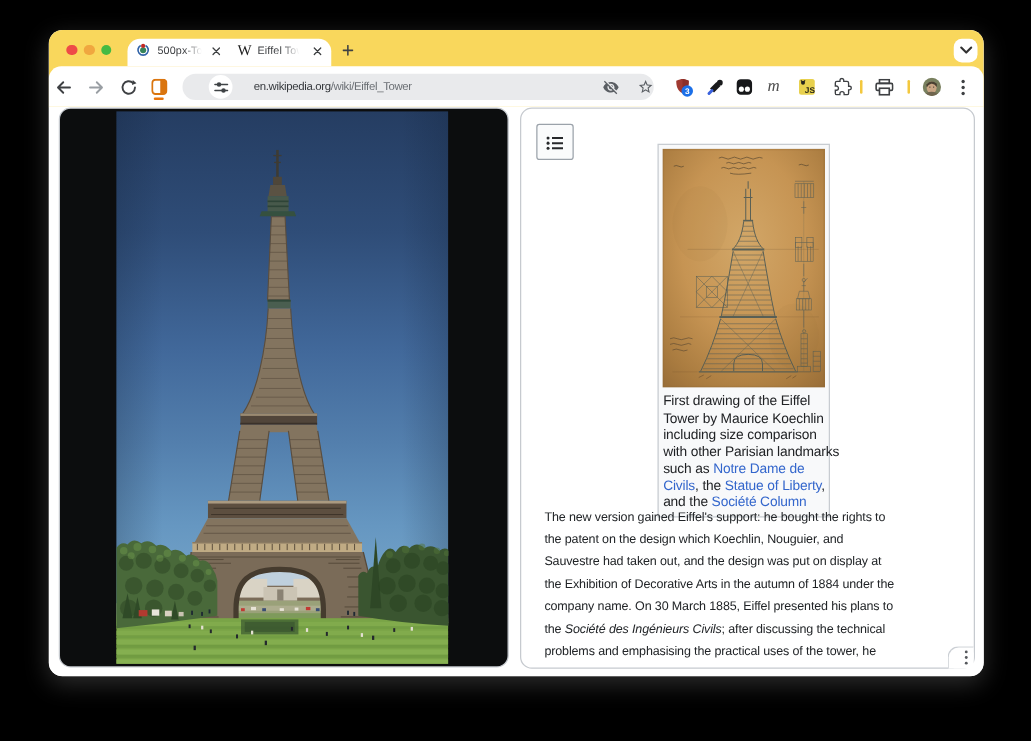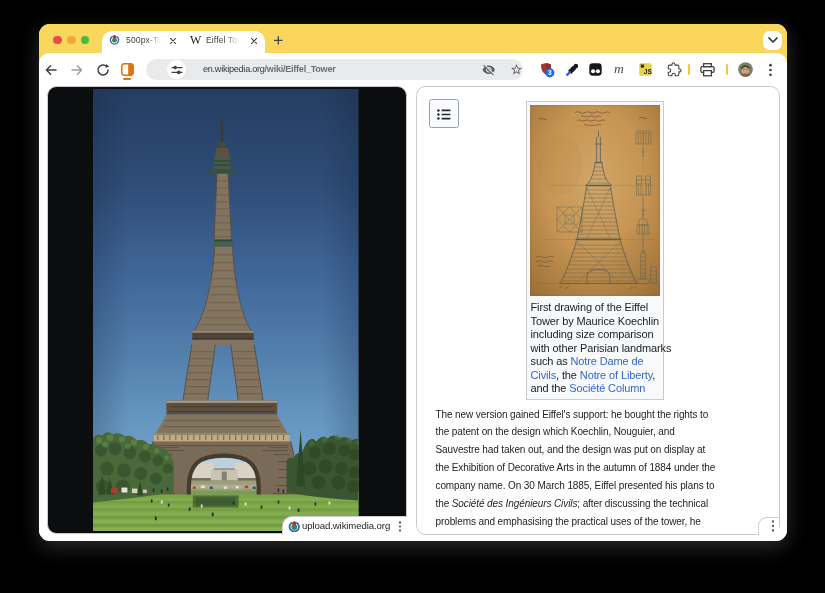--- a/index.html
+++ b/index.html
@@ -26,37 +26,37 @@
   #plusbtn { position:absolute; left:235.2px; top:12.2px; width:8.6px; height:8.6px; }
   #chevbtn { position:absolute; left:724px; top:7px; width:19px; height:19px;
     background:#fff; border-radius:6.5px; }
   
   #pill { position:absolute; left:107px; top:34.5px; width:377px; height:21.5px;
     border-radius:11px; background:#E9EAEC; }
   #sitechip { position:absolute; left:21px; top:1.2px; width:19px; height:19px;
     border-radius:50%; background:#fff; }
   #urltxt { position:absolute; left:57px; top:0; height:21.5px; line-height:21.5px;
     font-size:9.1px; letter-spacing:-0.26px; color:#35383c; white-space:nowrap; }
-  #urltxt .path { color:#6b6f74;font-weight:bold; }
+  #urltxt .path { color:#6b6f74; }
   .toolico { position:absolute; }
   .ysep { position:absolute; top:39.5px; width:2px; height:11.5px; border-radius:1px; background:#F3C83E; }
   
   #lpane { position:absolute; left:8px; top:61.5px; width:359.5px; height:448.5px;
     border:1.5px solid #C6CACF; border-radius:9.5px; background:#0C0D0E; overflow:hidden; }
   #photo { position:absolute; left:45px; top:2px; width:265.5px; height:442.5px; }
   #chip { position:absolute; left:242.5px; top:491.5px; width:125.5px; height:19px;
     background:#fff; border-top:1.2px solid #CCD0D5; border-left:1.2px solid #CCD0D5;
     border-top-left-radius:10px; }
   #chip .txt { position:absolute; left:19.5px; top:0; height:19px; line-height:18px;
     font-size:9.6px; letter-spacing:-0.1px; color:#202326; }
   #rpane { position:absolute; left:376.5px; top:61.5px; width:364px; height:449.5px;
     border:1.5px solid #C6CACF; border-radius:9.5px; background:#fff; }
   #tocbtn { position:absolute; left:12px; top:12.5px; width:30px; height:29px;
     background:#FAFBFC; border:1px solid #9BA2AA; border-radius:2.5px; }
-  #figure { position:absolute; left:109px; top:14px; width:138.5px; height:299px;
+  #figure { position:absolute; left:109px; top:28px; width:138.5px; height:299px;
     background:#F8F9FA; border:1px solid #C8CCD1; }
   #caption { position:absolute; left:4px; top:199.5px; width:131px; font-size:11px;
     line-height:13.55px; letter-spacing:-0.12px; color:#202225; white-space:nowrap; }
   #caption a { color:#3366CC; text-decoration:none; }
   #para { position:absolute; left:19px; top:319px; width:345px; font-size:10px;
     line-height:17.93px; letter-spacing:-0.1px; color:#212427; }
   #notch { position:absolute; left:341.5px; top:430px; width:21px; height:18px;
     background:#fff; border-top:1.2px solid #CCD0D5; border-left:1.2px solid #CCD0D5;
     border-top-left-radius:9px; }
 </style>
@@ -468,33 +468,20 @@
       </g>
       <g fill="#1F2a33">
         <rect x="60" y="400" width="1.5" height="3.4"></rect>
               <rect x="68" y="401" width="1.5" height="3.2"></rect>
         <rect x="74" y="399" width="1.5" height="3.2"></rect>
               <rect x="185" y="400" width="1.5" height="3.4"></rect>
         <rect x="190" y="401" width="1.5" height="3.2"></rect>
       </g>
     </svg>
     </div>
-  </div>
-  <div id="chip">
-    <svg class="abs" style="left:5px; top:3px;" width="12.5" height="12.5" viewBox="0 0 24 24">
-      <circle cx="12" cy="13.4" r="5.6" fill="#35845B"></circle>
-      <circle cx="12" cy="6.2" r="3.9" fill="#C22A25"></circle>
-      <path d="M15.89,4.86 A9.0,9.0 0 1 1 8.11,4.86" fill="none" stroke="#3163A8" stroke-width="3.4"></path>
-    </svg>
-    <div class="txt">upload.wikimedia.org</div>
-    <svg class="abs" style="left:115px; top:4.5px;" width="4" height="11" viewBox="0 0 4 11">
-      <circle cx="2" cy="1.4" r="1.1" fill="#4A4D50"></circle>
-      <circle cx="2" cy="5.5" r="1.1" fill="#4A4D50"></circle>
-      <circle cx="2" cy="9.6" r="1.1" fill="#4A4D50"></circle>
-    </svg>
   </div>
 
   <div id="rpane">
     <div id="tocbtn">
       <svg class="abs" style="left:7.5px; top:8.5px;" width="14" height="11" viewBox="0 0 14 11">
         <circle cx="1.4" cy="1.4" r="1.25" fill="#27292C"></circle>
         <circle cx="1.4" cy="5.5" r="1.25" fill="#27292C"></circle>
         <circle cx="1.4" cy="9.6" r="1.25" fill="#27292C"></circle>
         <path d="M4.6,1.4 H13.4 M4.6,5.5 H13.4 M4.6,9.6 H13.4" stroke="#27292C" stroke-width="1.6"></path>
       </svg>
@@ -634,21 +621,21 @@
                 <line x1="120.5" y1="170" x2="126.5" y2="170"></line>
           <line x1="120.5" y1="174" x2="126.5" y2="174"></line>
         </g>
         <g stroke="#41382A" fill="none" stroke-width="0.45" opacity="0.85">
           <path d="M6,152 q3,-1.5 6,0 t6,0 t6,0"></path>
           <path d="M6,156.5 q3,-1.5 6,0 t6,0 t5,0"></path>
           <path d="M8,161 q3,-1.5 6,0 t6,0"></path>
         </g>
       </svg>
       </div>
-      <div id="caption">First drawing of the Eiffel<br>Tower by Maurice Koechlin<br>including size comparison<br>with other Parisian landmarks<br>such as <a>Notre Dame de</a><br><a>Civils</a>, the <a>Notre of Liberty</a>,<br>and the <a>Société Column</a></div>
+      <div id="caption">First drawing of the Eiffel<br>Tower by Maurice Koechlin<br>including size comparison<br>with other Parisian landmarks<br>such as <a>Notre Dame de</a><br><a>Civils</a>, the <a>Statue of Liberty</a>,<br>and the <a>Société Column</a></div>
     </div>
     <div id="para">The new version gained Eiffel's support: he bought the rights to<br>the patent on the design which Koechlin, Nouguier, and<br>Sauvestre had taken out, and the design was put on display at<br>the Exhibition of Decorative Arts in the autumn of 1884 under the<br>company name. On 30 March 1885, Eiffel presented his plans to<br>the <i>Société des Ingénieurs Civils</i>; after discussing the technical<br>problems and emphasising the practical uses of the tower, he</div>
     <div id="notch">
       <svg class="abs" style="left:12px; top:2.5px;" width="4" height="12" viewBox="0 0 4 12">
         <circle cx="2" cy="1.5" r="1.15" fill="#55585C"></circle>
         <circle cx="2" cy="6" r="1.15" fill="#55585C"></circle>
         <circle cx="2" cy="10.5" r="1.15" fill="#55585C"></circle>
       </svg>
     </div>
   </div>

